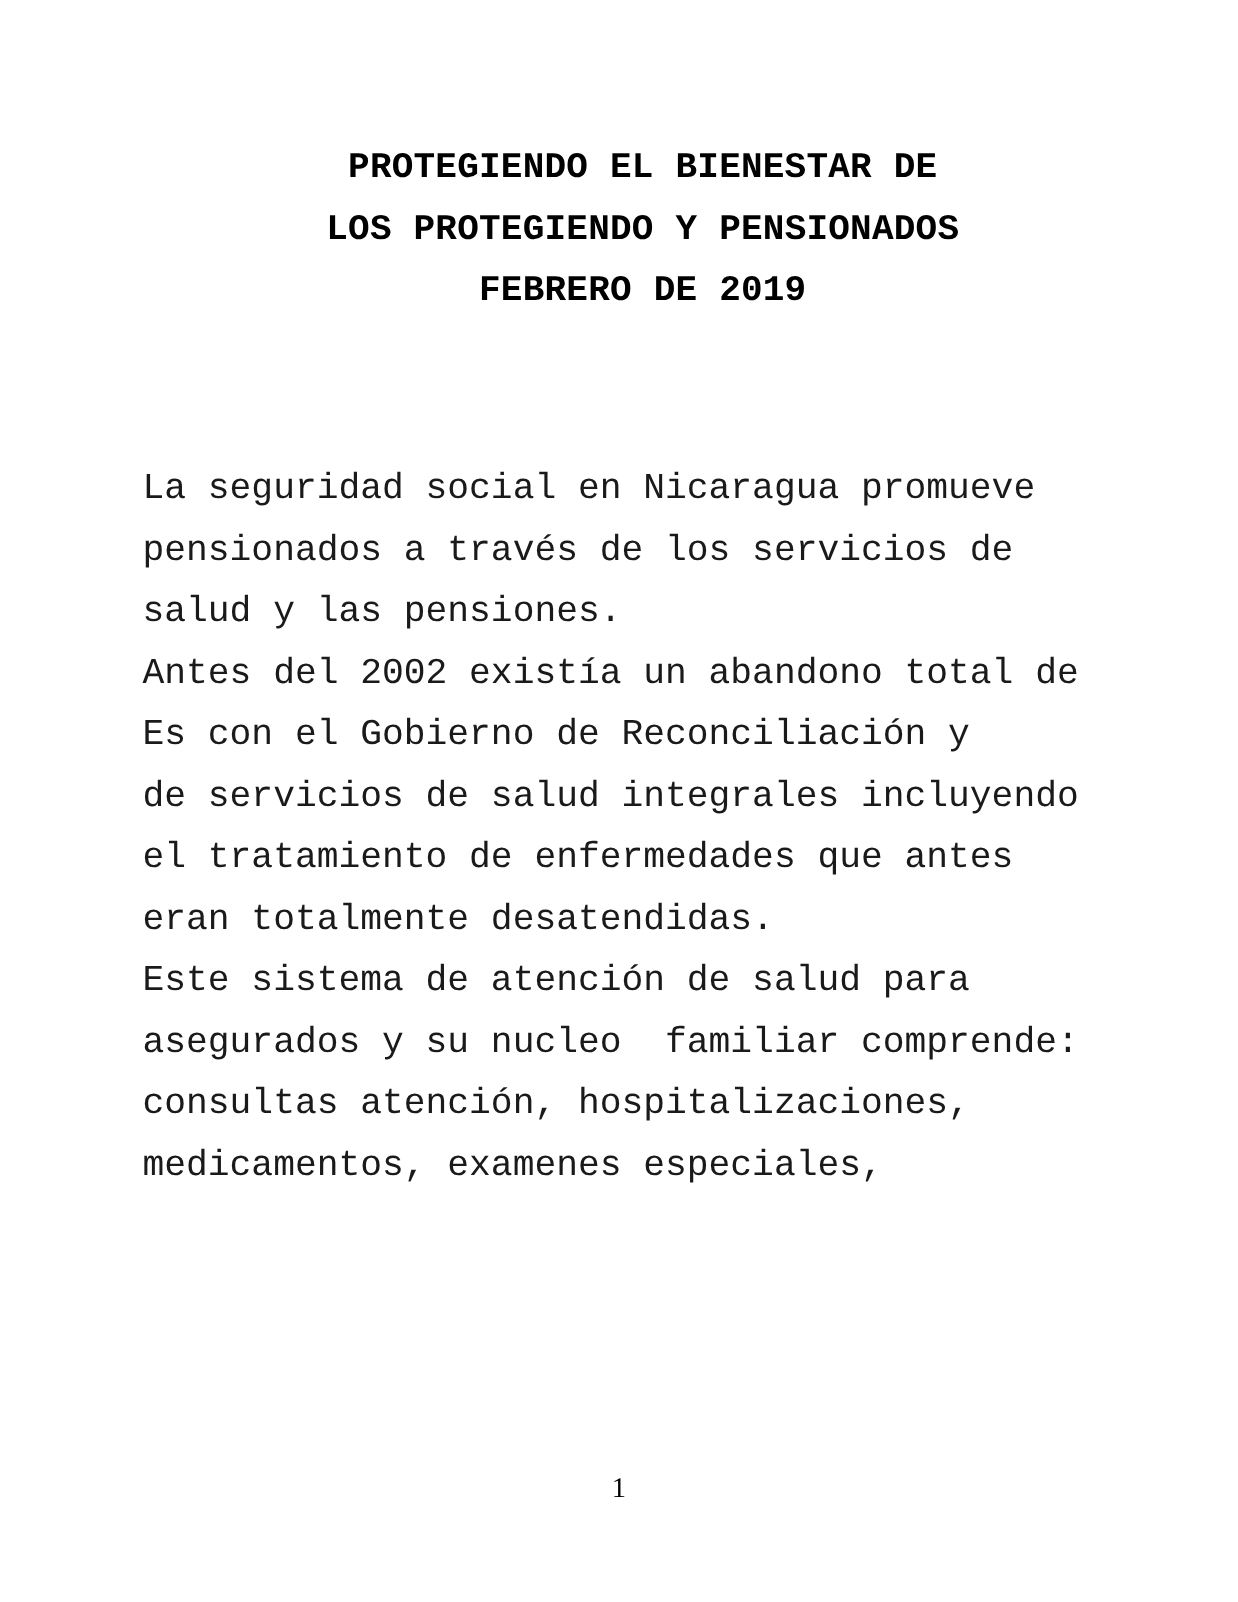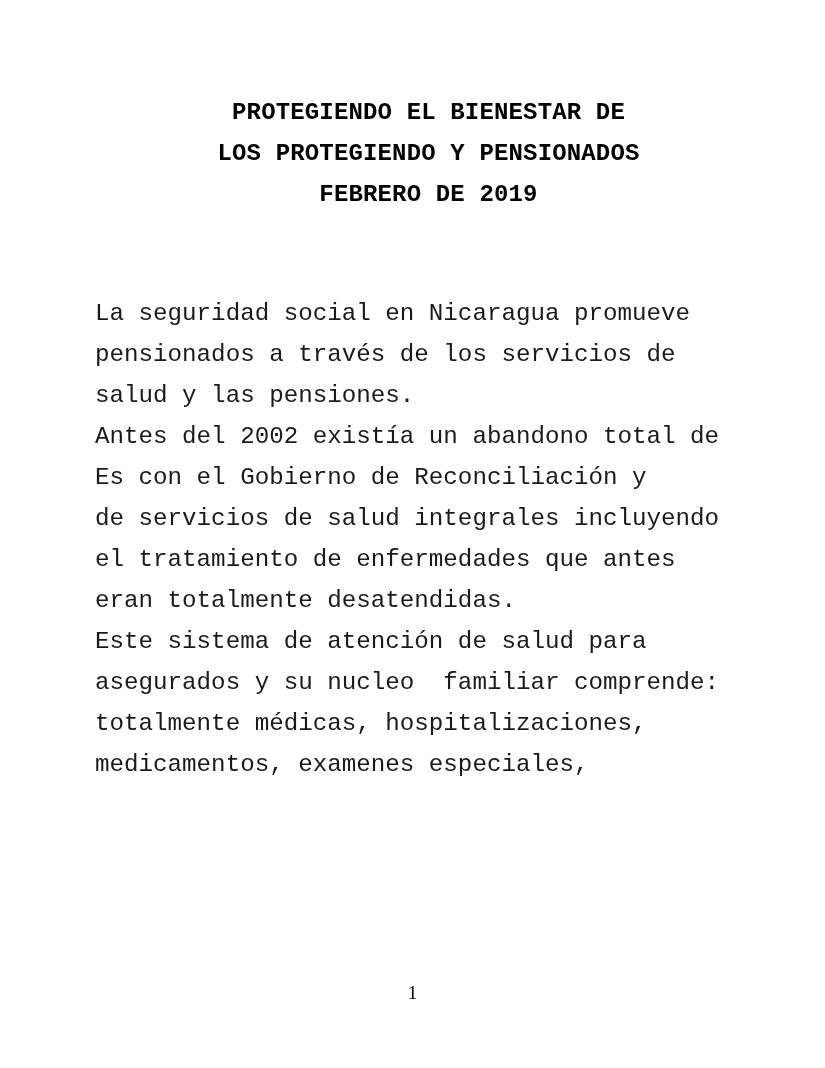--- a/index.html
+++ b/index.html
@@ -32,21 +32,21 @@
     font-size: 24px;
     line-height: 41px;
     letter-spacing: 0.15px;
     white-space: pre;
     color: #000000;
   }
 
   
   .body-block {
     position: absolute;
-    top: 293px;
+    top: 306px;
     left: 95px;
     width: 660px;
   }
   .body-line {
     font-family: "Liberation Mono", "DejaVu Sans Mono", monospace;
     font-weight: normal;
     font-size: 24.2px;
     line-height: 41px;
     letter-spacing: 0px;
     white-space: pre;
@@ -81,19 +81,19 @@
     <div class="body-line">La seguridad social en Nicaragua promueve</div>
     <div class="body-line">pensionados a través de los servicios de</div>
     <div class="body-line">salud y las pensiones.</div>
     <div class="body-line">Antes del 2002 existía un abandono total de</div>
     <div class="body-line">Es con el Gobierno de Reconciliación y</div>
     <div class="body-line">de servicios de salud integrales incluyendo</div>
     <div class="body-line">el tratamiento de enfermedades que antes</div>
     <div class="body-line">eran totalmente desatendidas.</div>
     <div class="body-line">Este sistema de atención de salud para</div>
     <div class="body-line">asegurados y su nucleo  familiar comprende:</div>
-    <div class="body-line">totalmente médicas, hospitalizaciones,</div>
+    <div class="body-line">consultas atención, hospitalizaciones,</div>
     <div class="body-line">medicamentos, examenes especiales,</div>
   </div>
 
   <div class="page-number">1</div>
 
 </div>
 
 </body></html>

